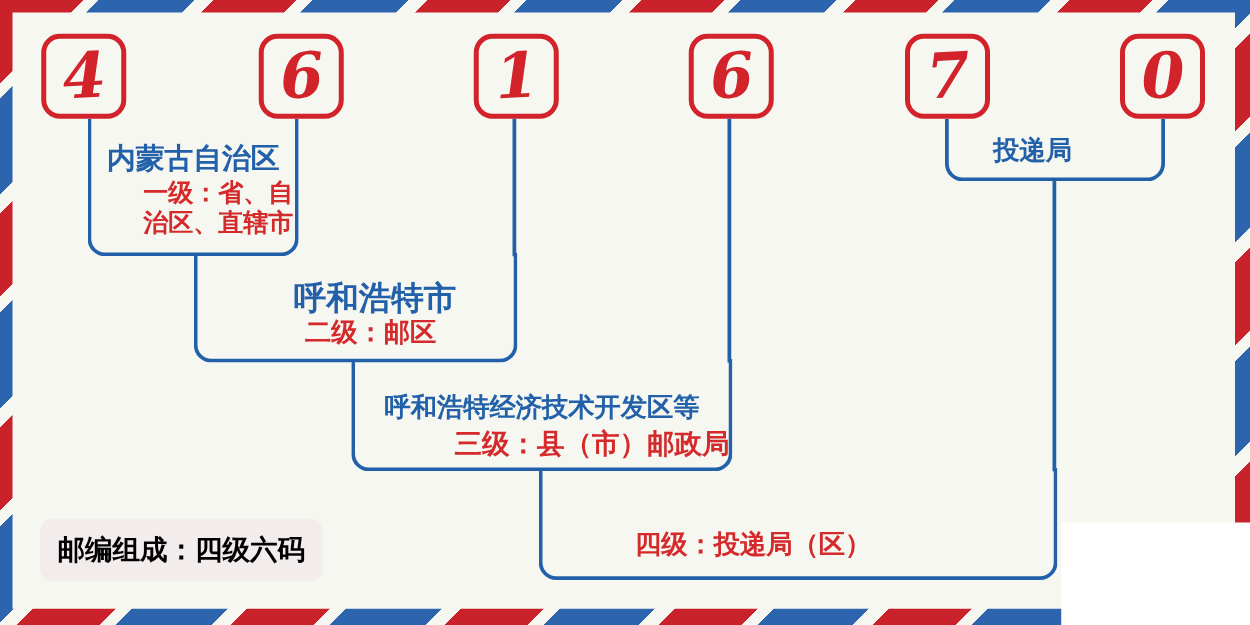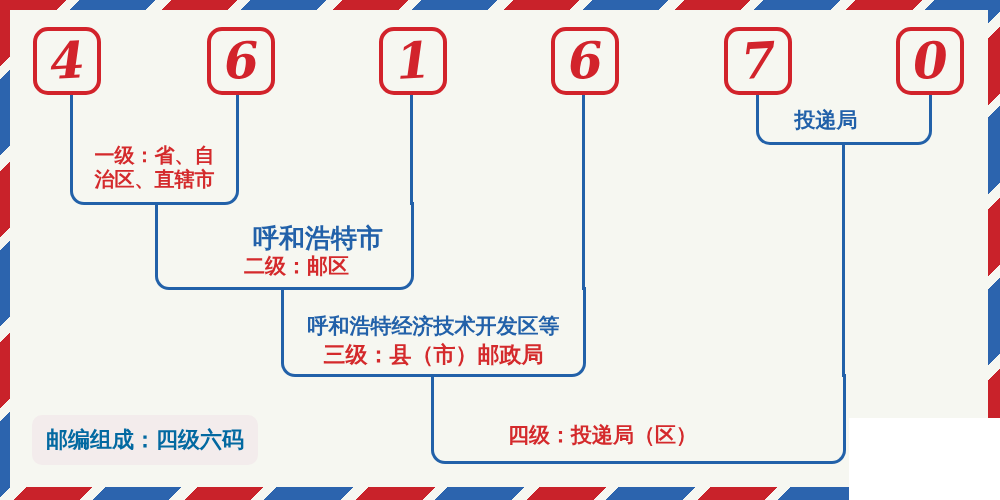--- a/index.html
+++ b/index.html
@@ -58,36 +58,36 @@
   
   .vline{position:absolute;width:3px;background:#2261a9;}
   .vl-b{left:410px;top:95px;height:110px;}
   .vl-c{left:582px;top:95px;height:195px;}
   .vl-d{left:842px;top:143px;height:234px;}
   
   .lbl{position:absolute;text-align:center;font-weight:bold;white-space:nowrap;}
   .place{color:#2261a9;}
   .desc{color:#d42a2c;}
   .l1p{left:70px;width:169px;top:111px;font-size:23px;}
-  .l1d{left:70px;width:169px;top:143px;font-size:20px;line-height:24px;}
-  .l2p{left:169px;width:298px;top:221px;font-size:26px;}
+  .l1d{left:70px;width:169px;top:143px;font-size:20px;line-height:24px;padding-left:20px;}
+  .l2p{left:151px;width:298px;top:221px;font-size:26px;}
   .l2d{left:155px;width:259px;top:252px;font-size:21px;padding-left:12px;}
   .l3p{left:281px;width:305px;top:312px;font-size:21px;}
-  .l3d{left:281px;width:305px;top:340px;font-size:22px;}
+  .l3d{left:281px;width:305px;top:340px;font-size:22px;padding-left:40px;}
   .l4p{left:431px;width:415px;top:393px;font-size:19px;}
   .l4d{left:431px;width:343px;top:421px;font-size:21px;}
   .l5p{left:756px;width:140px;top:106px;font-size:21px;}
   
   .badge{
     position:absolute;left:32px;top:415px;width:226px;height:50px;
     background:#f3ecec;border-radius:10px;
     display:flex;align-items:center;justify-content:center;
   }
   .badge-text{
-    color:#0369a1;font-weight:bold;font-size:22px;white-space:nowrap;
+    color:#000000;font-weight:bold;font-size:22px;white-space:nowrap;
   }
   
   .white-patch{
     position:absolute;left:849px;top:418px;width:151px;height:82px;
     background:#ffffff;z-index:5;
   }
 </style>
 </head>
 <body>
 
@@ -118,20 +118,21 @@
   <div class="bracket br-a"></div>
   <div class="bracket br-b"></div>
   <div class="bracket br-c"></div>
   <div class="bracket br-d"></div>
   <div class="bracket br-e"></div>
 
   <div class="vline vl-b"></div>
   <div class="vline vl-c"></div>
   <div class="vline vl-d"></div>
 
+  <div class="lbl place l1p">内蒙古自治区</div>
   <div class="lbl desc l1d">
     <span>一级：省、自</span><br>
     <span>治区、直辖市</span>
   </div>
 
   <div class="lbl place l2p">呼和浩特市</div>
   <div class="lbl desc l2d">二级：邮区</div>
 
   <div class="lbl place l3p">呼和浩特经济技术开发区等</div>
   <div class="lbl desc l3d">三级：县（市）邮政局</div>

